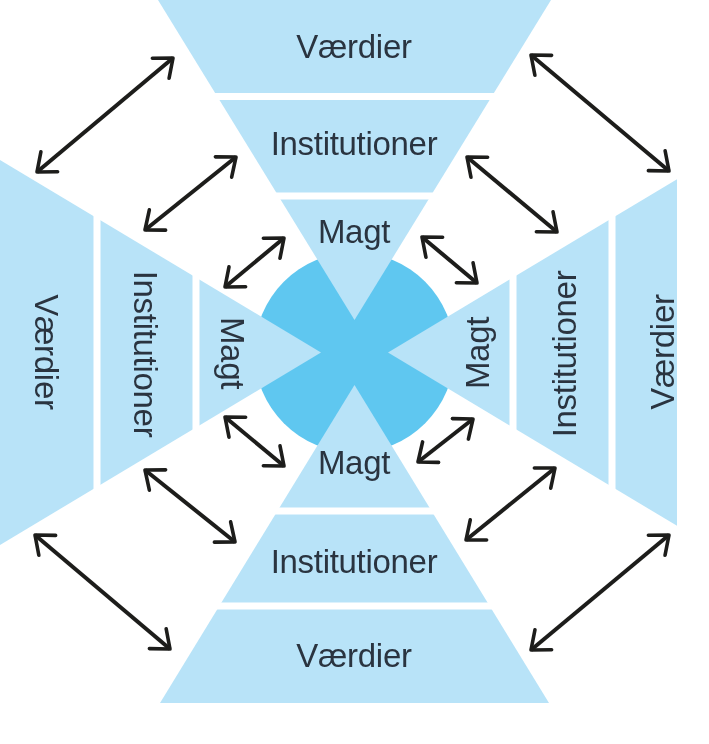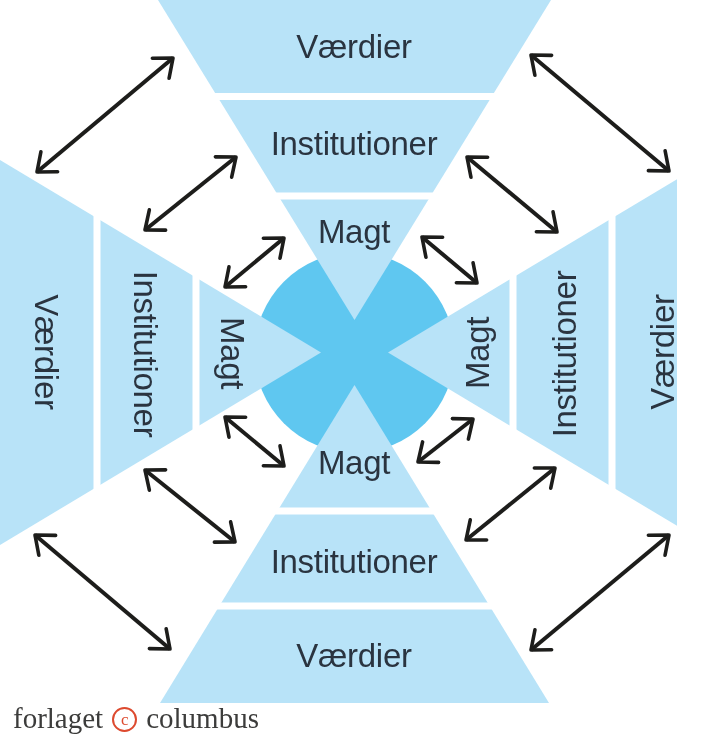--- a/index.html
+++ b/index.html
@@ -77,21 +77,14 @@
   <div class="lbl r270" style="left:477px;top:353px">Magt</div>
 
   <div class="lbl" style="left:354px;top:462px">Magt</div>
   <div class="lbl" style="left:354px;top:561px">Institutioner</div>
   <div class="lbl" style="left:354px;top:655px">Værdier</div>
 
   <div class="lbl r90" style="left:46px;top:352px">Værdier</div>
   <div class="lbl r90" style="left:145px;top:354px">Institutioner</div>
   <div class="lbl r90" style="left:232px;top:353px">Magt</div>
 
-  <div class="footer">
-    <span>forlaget</span>
-    <span class="circle-c">
-      <span>c</span>
-    </span>
-    <span>columbus</span>
-  </div>
 
 </div>
 
 </body></html>

